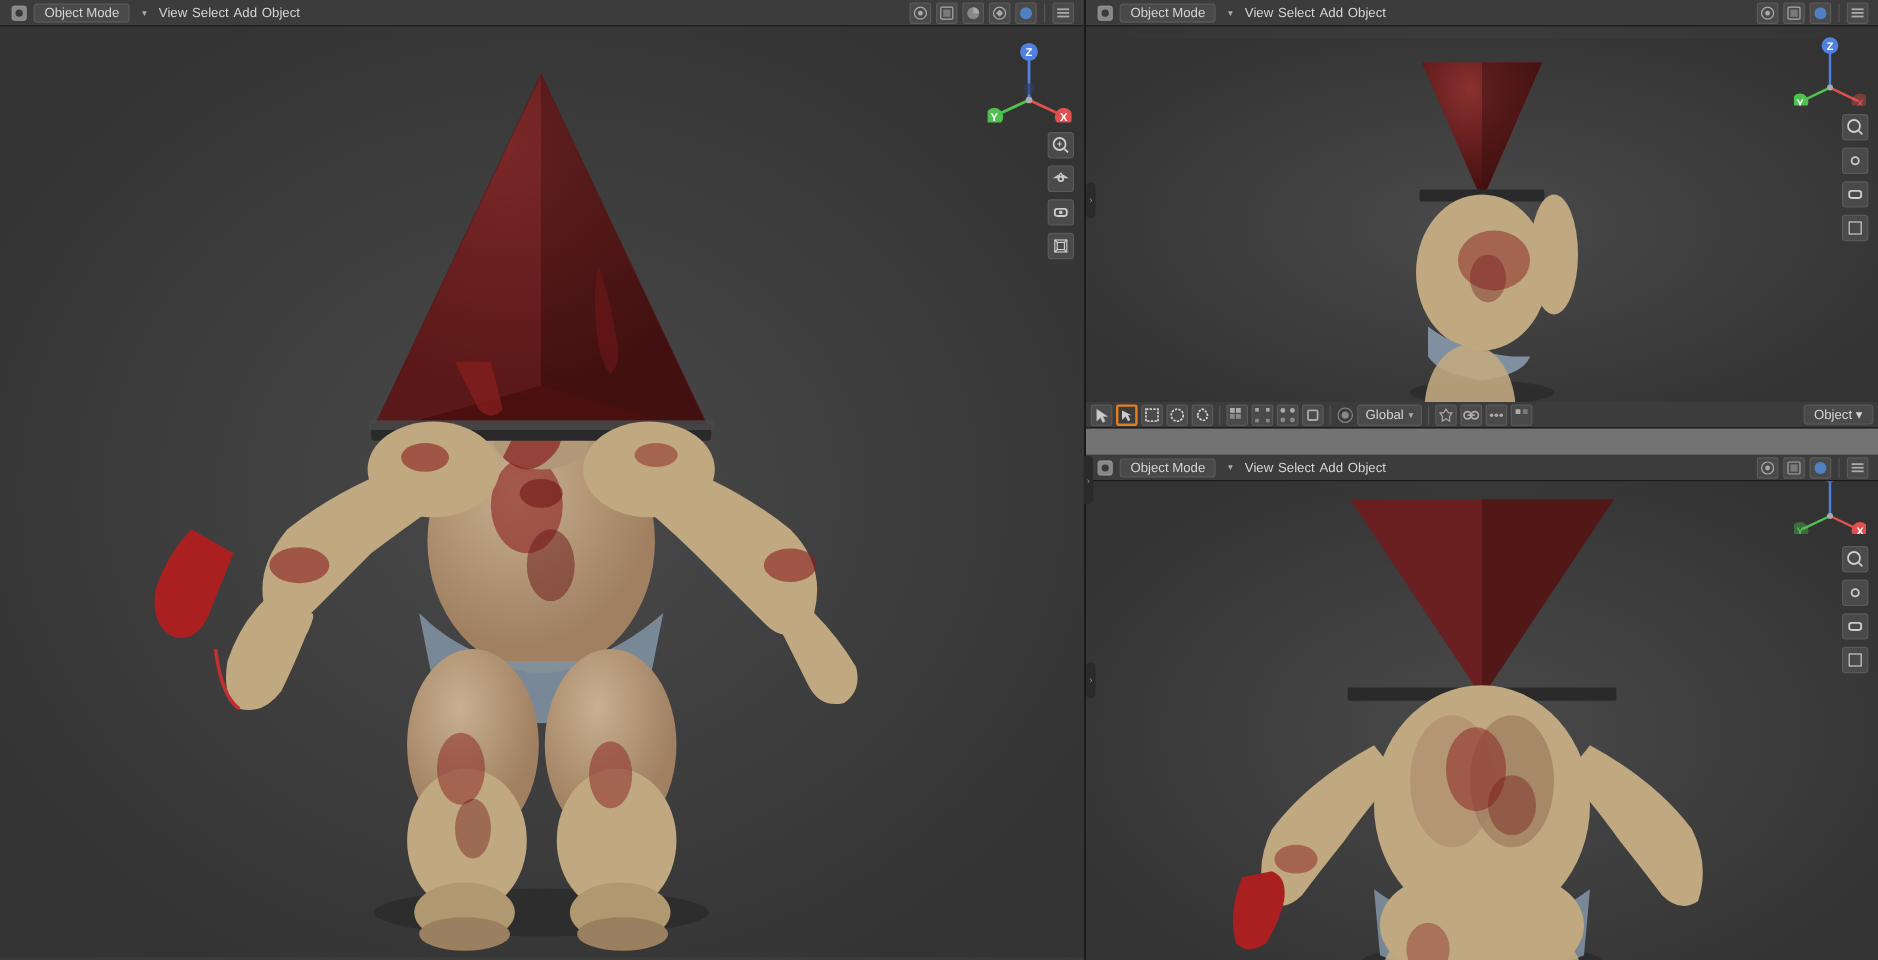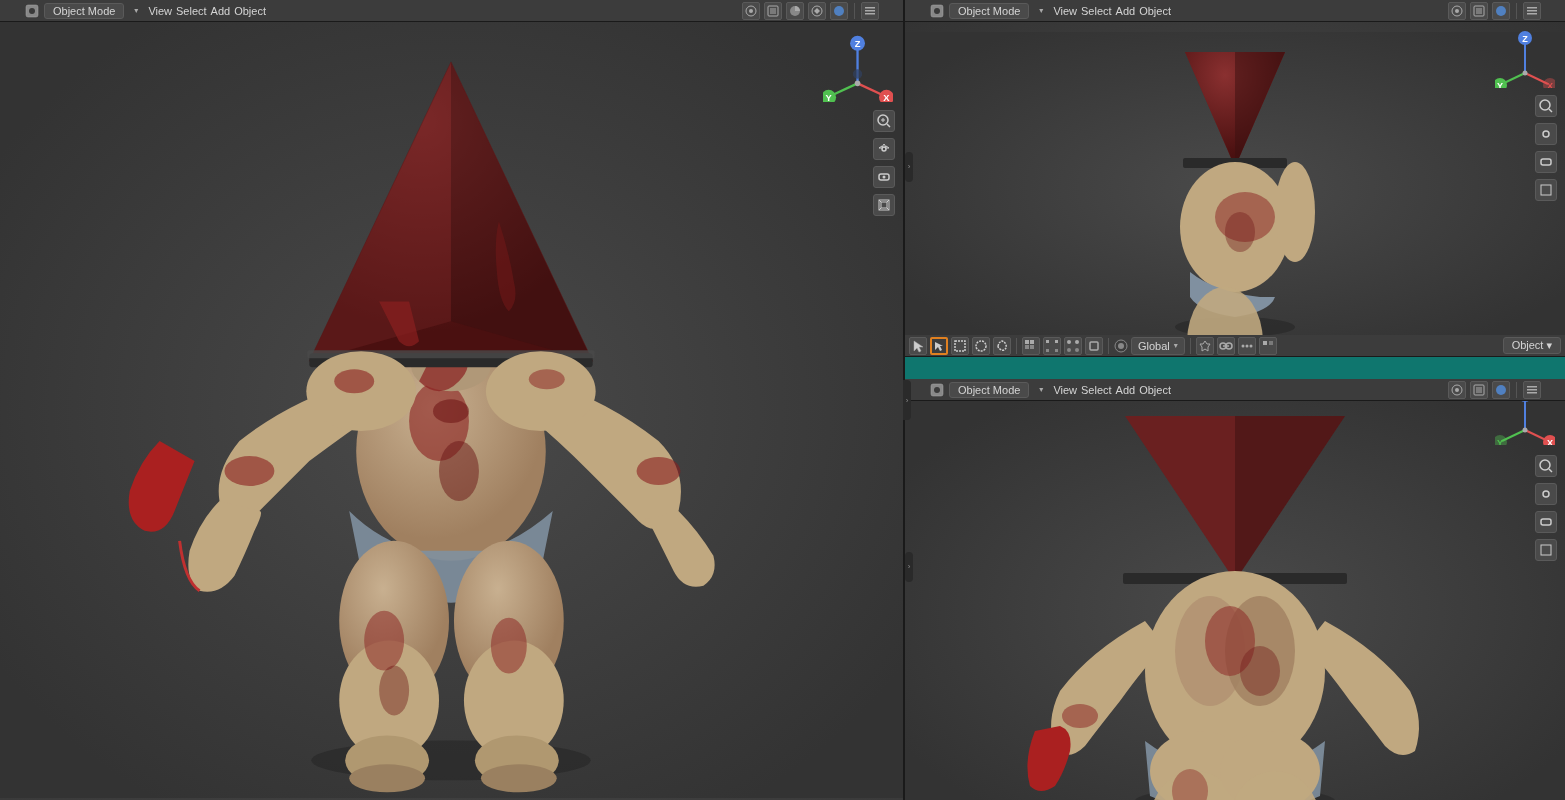--- a/index.html
+++ b/index.html
@@ -40,21 +40,21 @@
       width: 660px;
       height: 335px;
       background: #3a3a3a;
       position: relative;
       border-bottom: 2px solid #1a1a1a;
     }
 
     .viewport-bottom-right {
       width: 660px;
       height: 463px;
-      background: #0f766e;
+      background: #737373;
       position: relative;
     }
 
     .toolbar-separator {
       width: 1px;
       height: 16px;
       background: #555;
       margin: 0 2px;
     }
 
@@ -227,21 +227,21 @@
       right: 0;
       bottom: 0;
     }
 
     .scene-header {
       height: 22px;
       background: #3c3c3c;
       display: flex;
       align-items: center;
       justify-content: space-between;
-      padding: 0 24px;
+      padding: 0 8px;
       border-bottom: 1px solid #1a1a1a;
       position: relative;
       z-index: 2;
     }
 
     .scene-header-left {
       display: flex;
       align-items: center;
       gap: 4px;
     }

